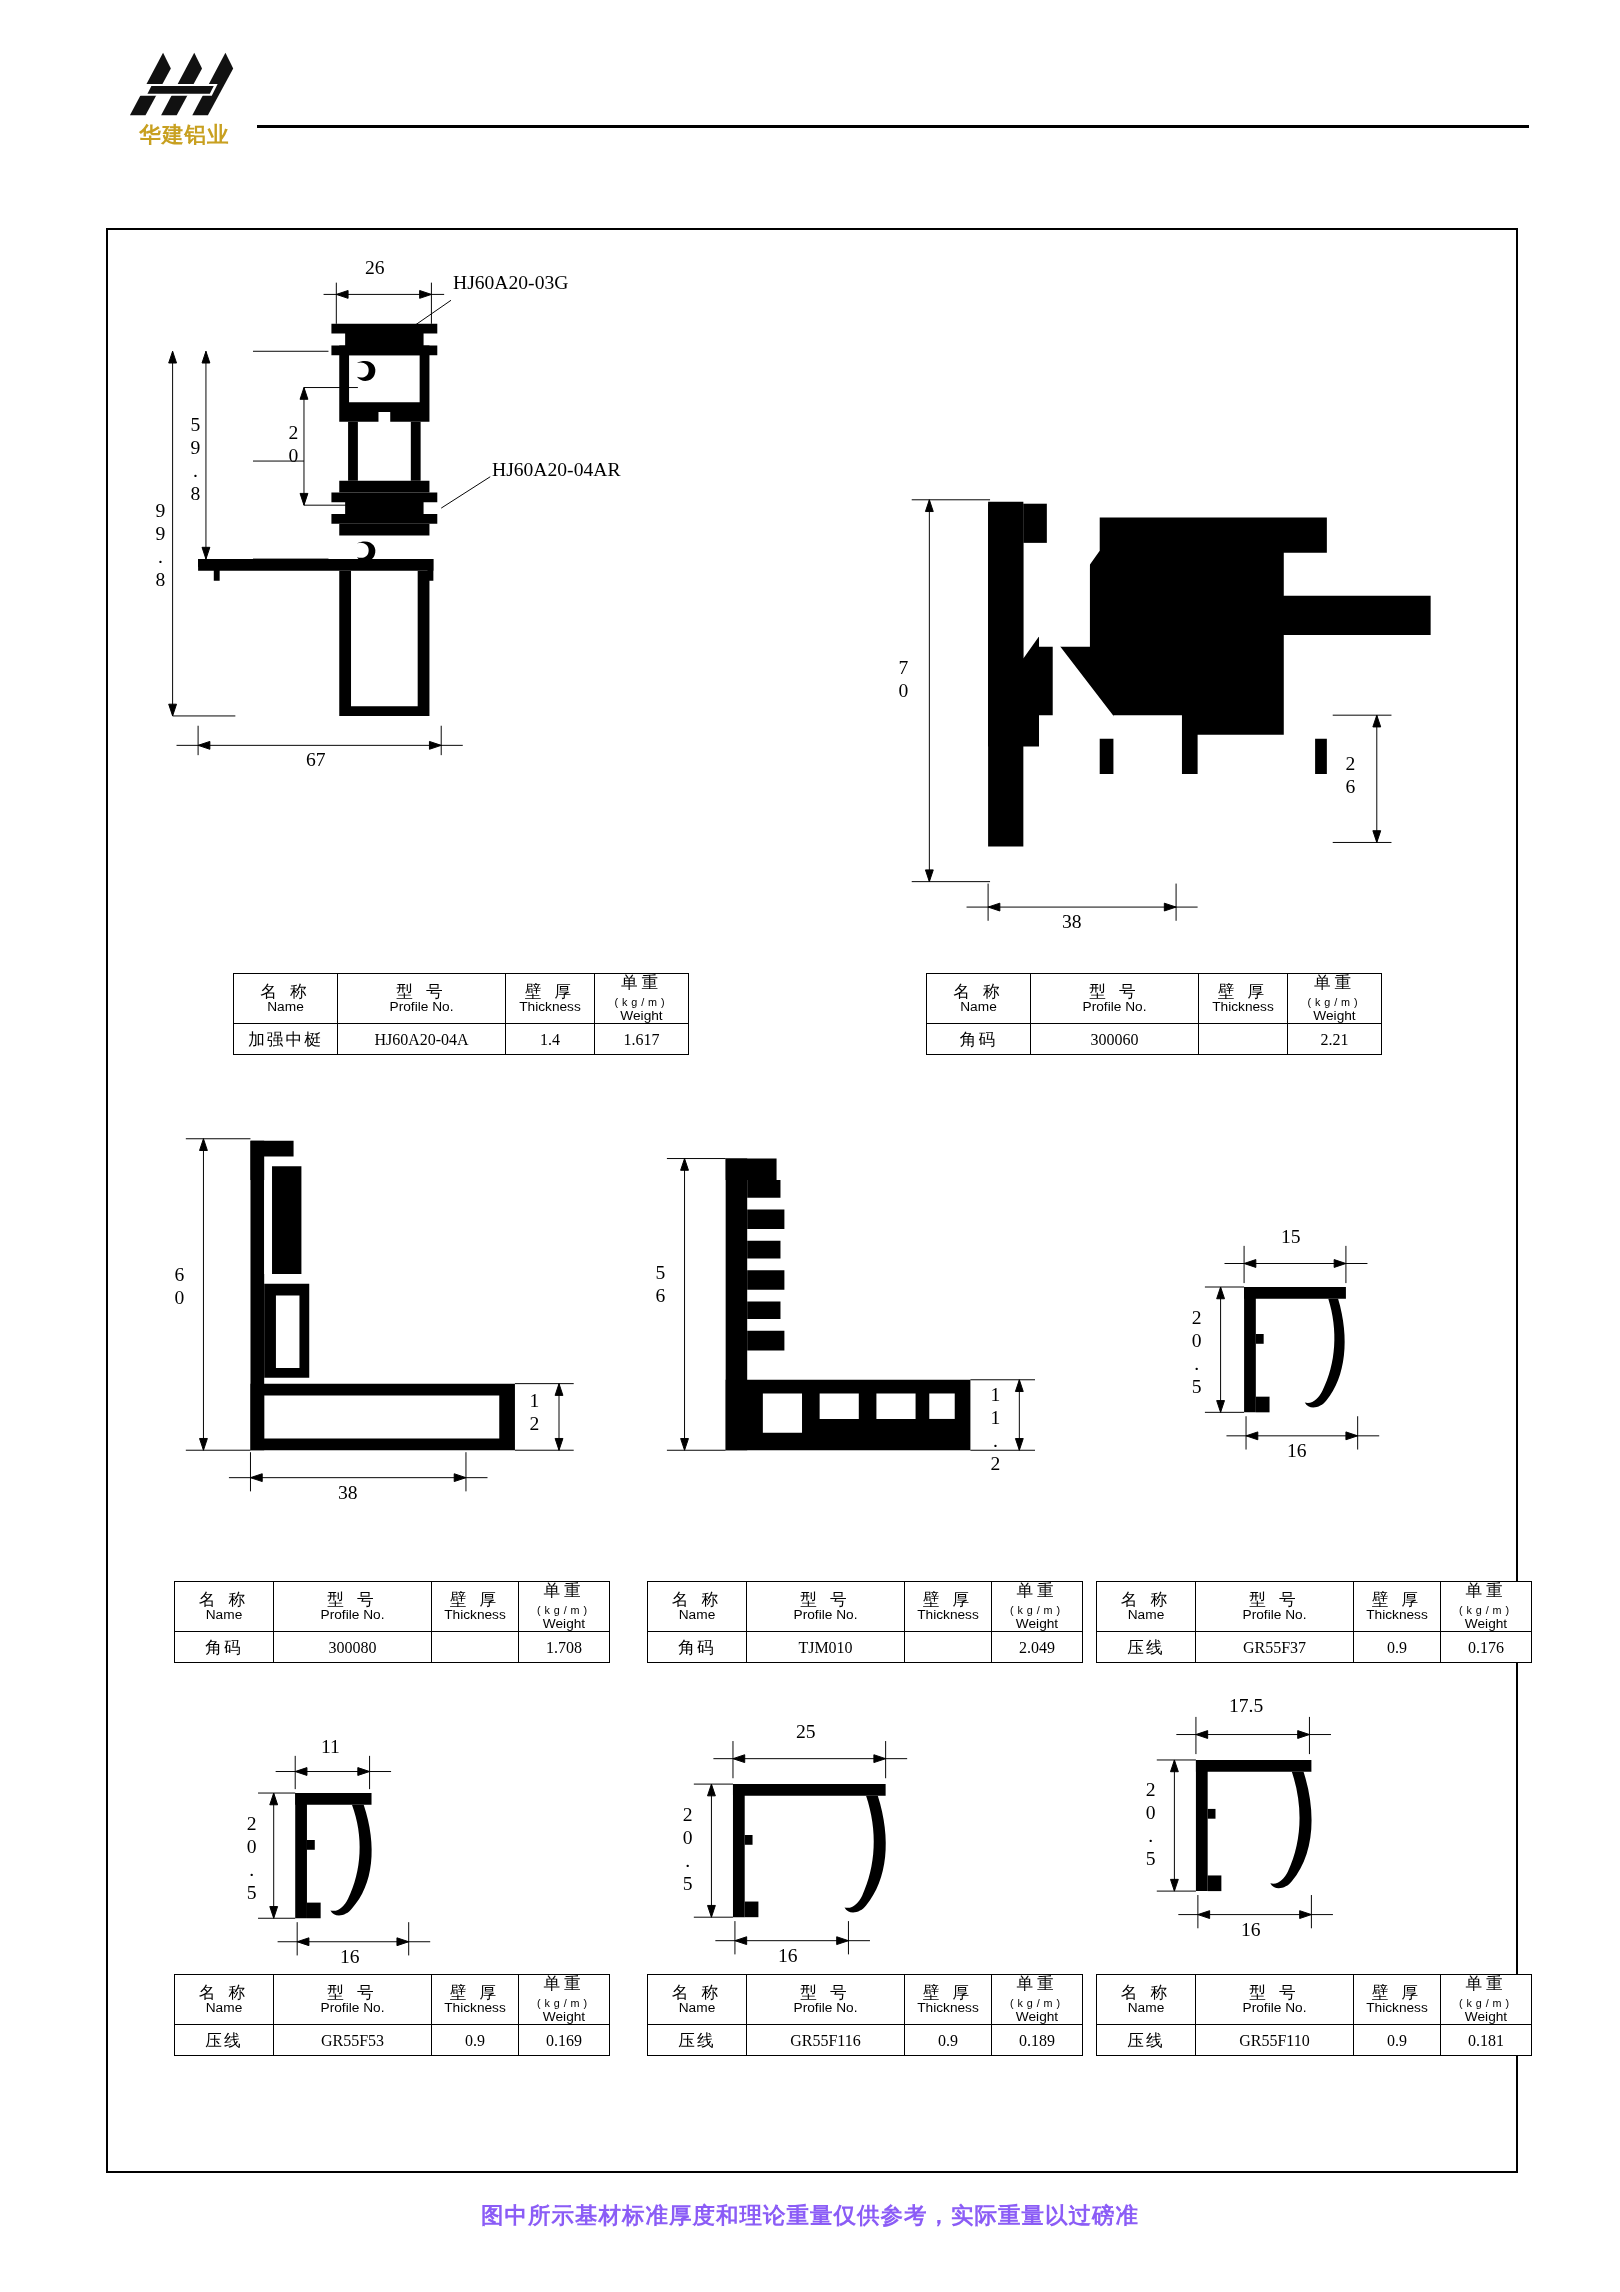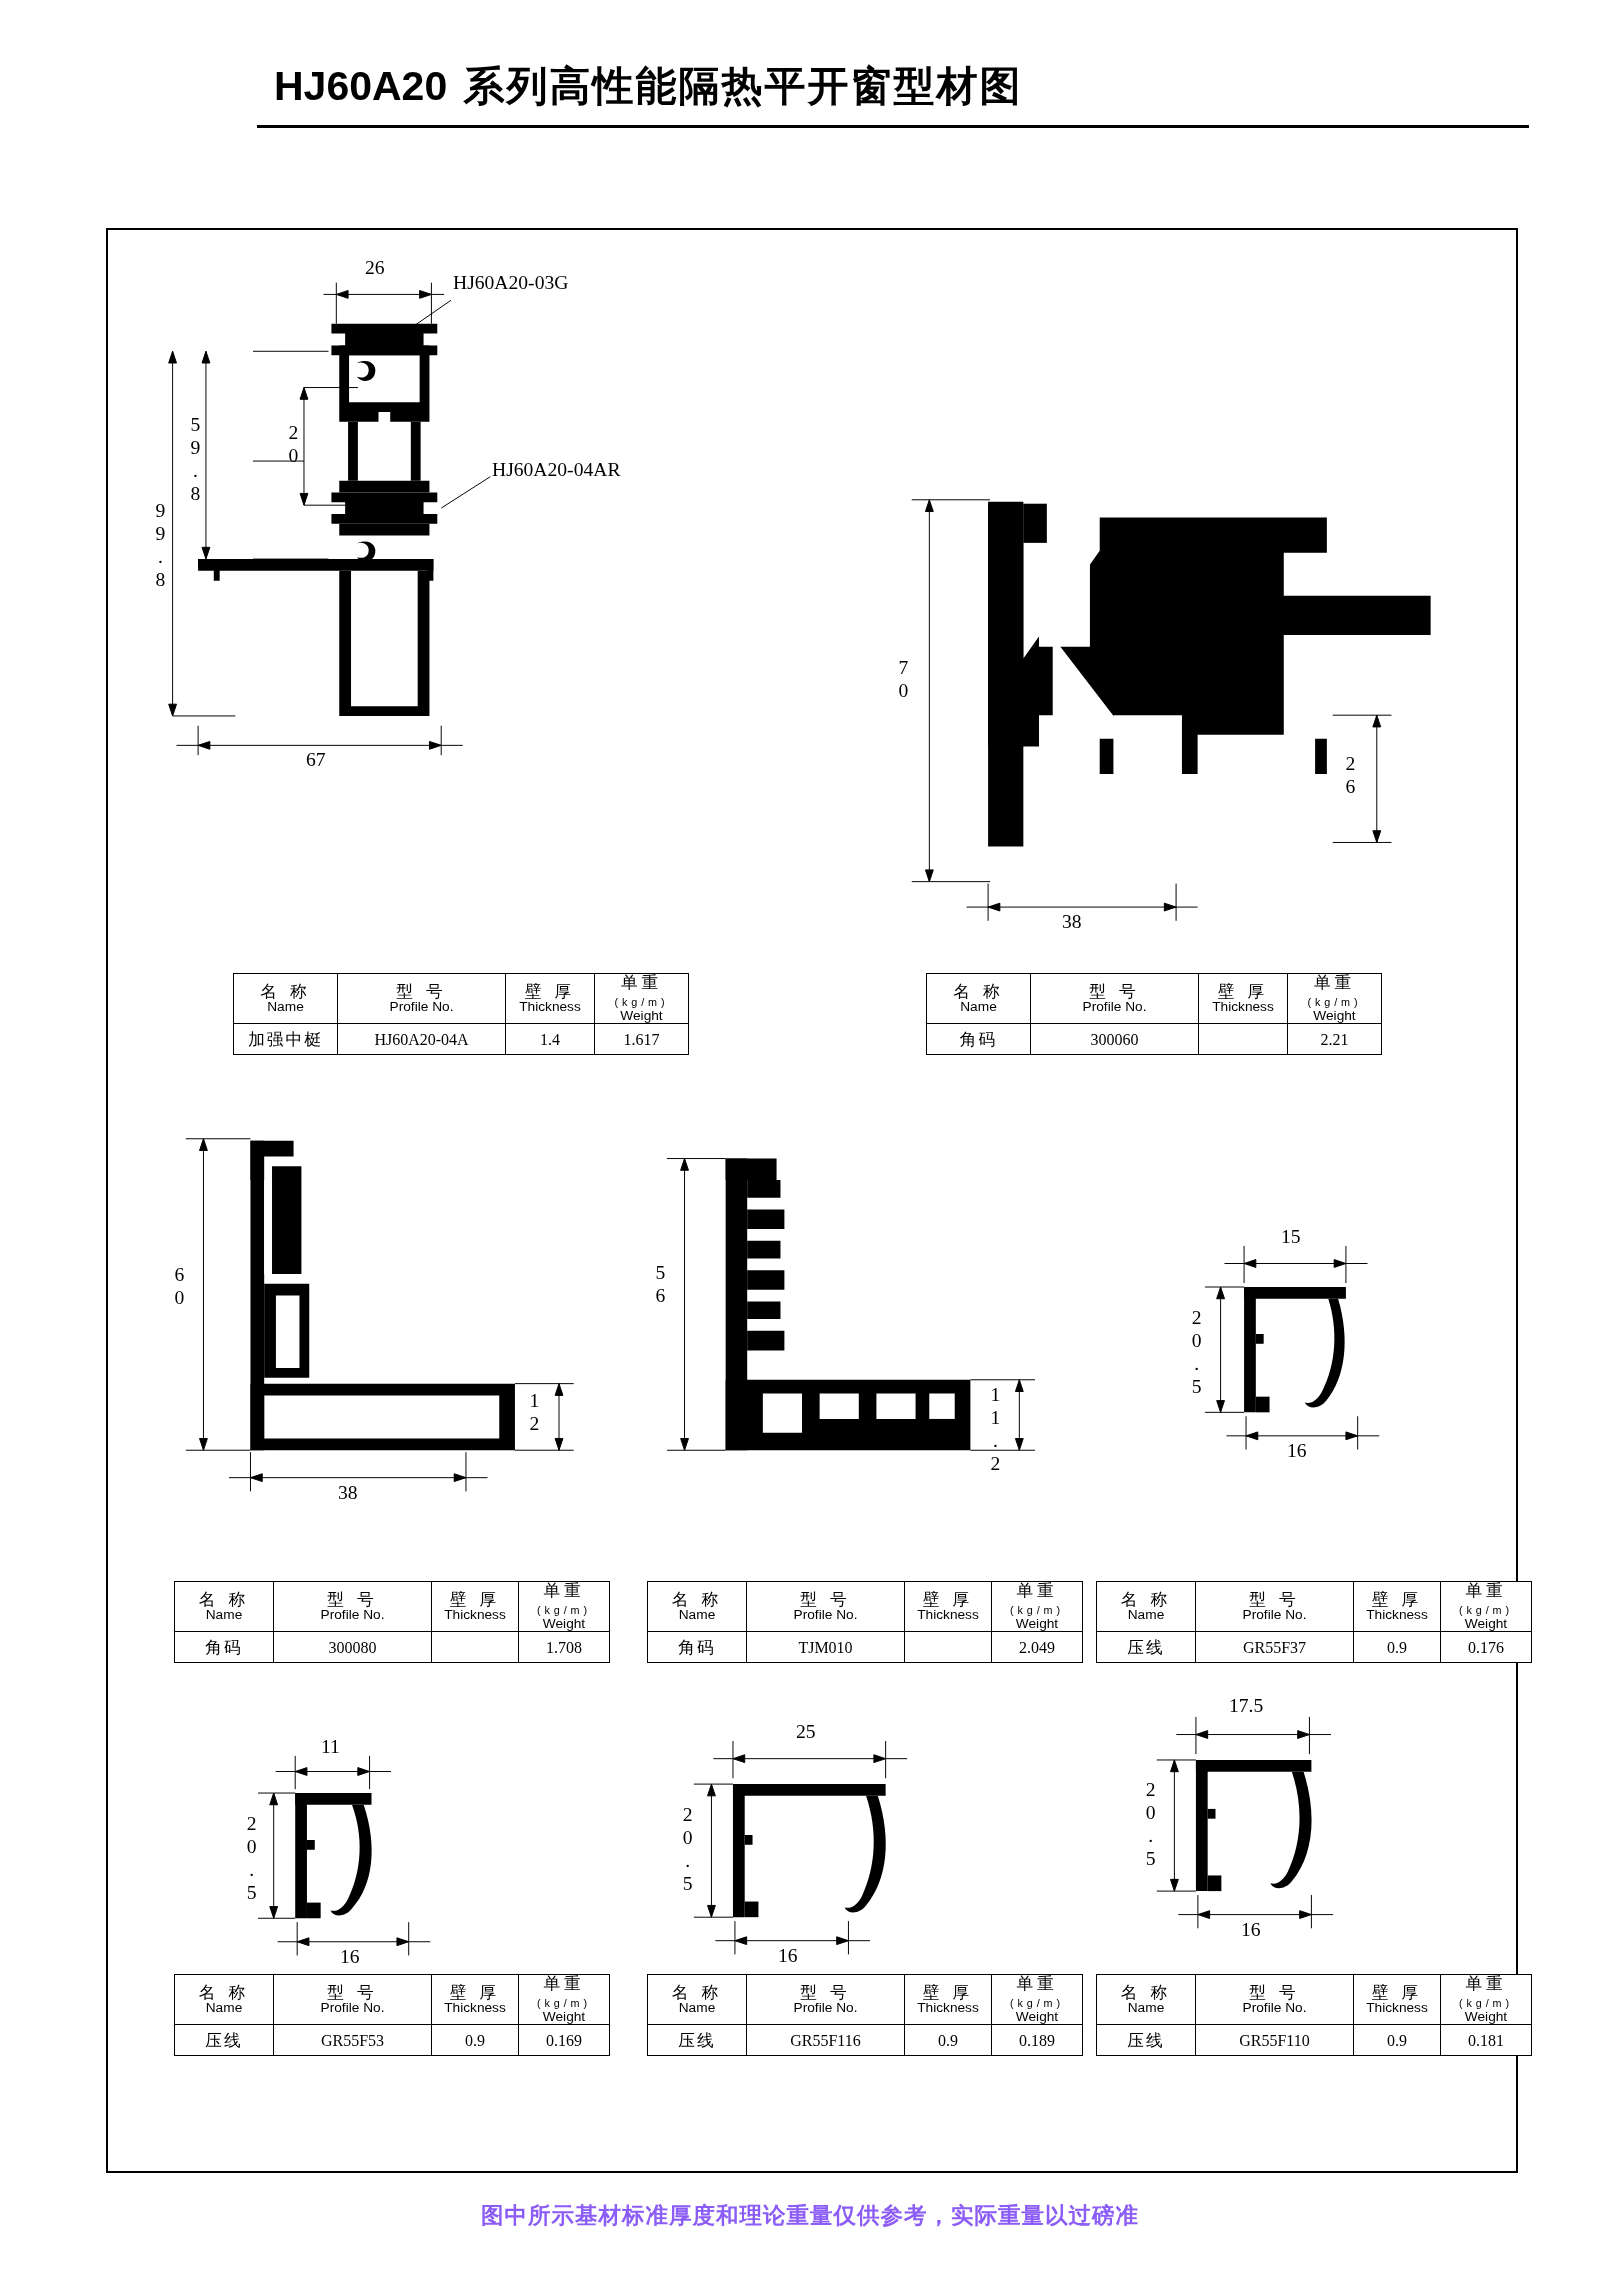--- a/index.html
+++ b/index.html
@@ -59,25 +59,31 @@
     position:absolute;font-family:"Liberation Serif", serif;font-size:19.6px;color:#000;white-space:nowrap;
   }
   svg{display:block;overflow:visible;}
   .thin{stroke:#000;stroke-width:1;fill:none;}
   .sec{fill:#000;}
 </style>
 </head>
 <body>
 
 <div class="header">
-
-  <div class="title-cn">
-    <span class="model">HJ60A20</span>
-    <span>系列高性能隔热平开窗型材图</span>
+  <div class="logo">
+    <svg class="logo-mark" viewBox="0 0 140 78">
+      <path d="M14 70 L48 6 L56 22 L30 70 Z" fill="#111"></path>
+      <path d="M46 70 L80 6 L88 22 L62 70 Z" fill="#111"></path>
+      <path d="M78 70 L112 6 L120 22 L94 70 Z" fill="#111"></path>
+      <path d="M30 38 L104 38 L98 50 L24 50 Z" fill="#fff"></path>
+      <path d="M36 40 L100 40 L96 48 L32 48 Z" fill="#111"></path>
+    </svg>
+    <div class="logo-text">华建铝业</div>
   </div>
+
   <div class="rule"></div>
 </div>
 
 <div class="frame"></div>
 
 <div class="draw" style="left:147px;top:265px;">
   <svg width="510" height="647" viewBox="0 0 520 660">
 
     <g class="thin">
       <line x1="193" y1="18" x2="193" y2="60"></line>

